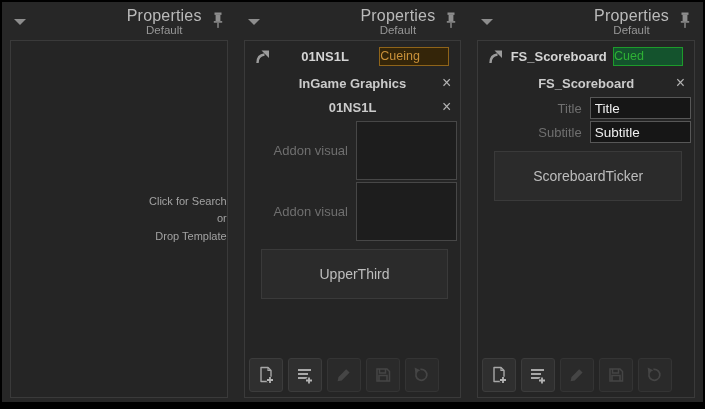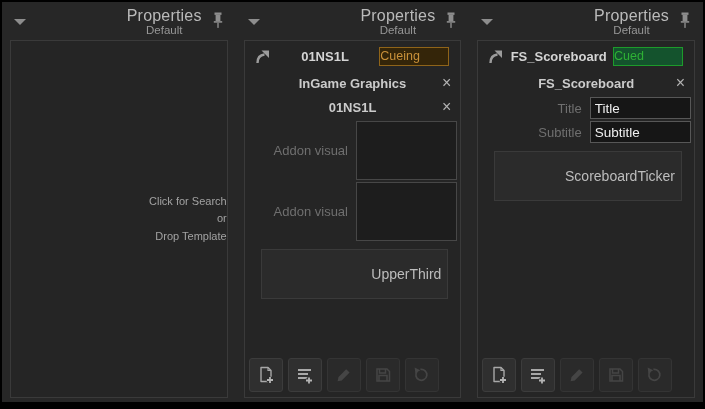--- a/index.html
+++ b/index.html
@@ -27,21 +27,21 @@
   
   .sect{position:relative;text-align:center;font-size:13px;font-weight:bold;color:#cbcbcb;padding:5px 0 2px;margin-top:2px;}
   .x-btn{position:absolute;right:9px;top:2px;background:none;border:none;padding:0;font-size:16px;color:#b3b3b3;cursor:pointer;font-weight:normal;font-family:inherit;line-height:1.2;}
   
   .fields{margin-top:4px;}
   .frow{display:grid;grid-template-columns:100px 101px;column-gap:8px;justify-content:center;align-items:center;margin-bottom:2px;}
   .flabel{text-align:right;font-size:13px;color:#6f6f6f;}
   .finput{height:22px;background:#161616;border:1px solid #575757;color:#f0f0f0;font-size:13.5px;font-family:inherit;padding:0 4px;width:100%;box-sizing:border-box;}
   .fbox{height:59px;background:#1d1d1d;border:1px solid #474747;box-sizing:border-box;cursor:pointer;}
   
-  .action{margin:6px 12px 0 16px;height:50px;background:#2b2b2b;border:1px solid #3a3a3a;color:#bdbdbd;font-size:14px;font-family:inherit;cursor:pointer;text-align:right;}
+  .action{margin:6px 12px 0 16px;height:50px;background:#2b2b2b;border:1px solid #3a3a3a;color:#bdbdbd;font-size:14px;font-family:inherit;cursor:pointer;}
   .spacer{flex:1;}
   
   .tools{display:flex;gap:5px;padding:0 0 5px 4px;}
   .tool{width:34px;height:34px;background:#2f2f2f;border:1px solid #3c3c3c;border-radius:3px;display:flex;align-items:center;justify-content:center;cursor:pointer;padding:0;}
   .tool.dim{background:#2a2a2a;border-color:#343434;}
 </style>
 </head>
 <body>
 
 <div class="app">

